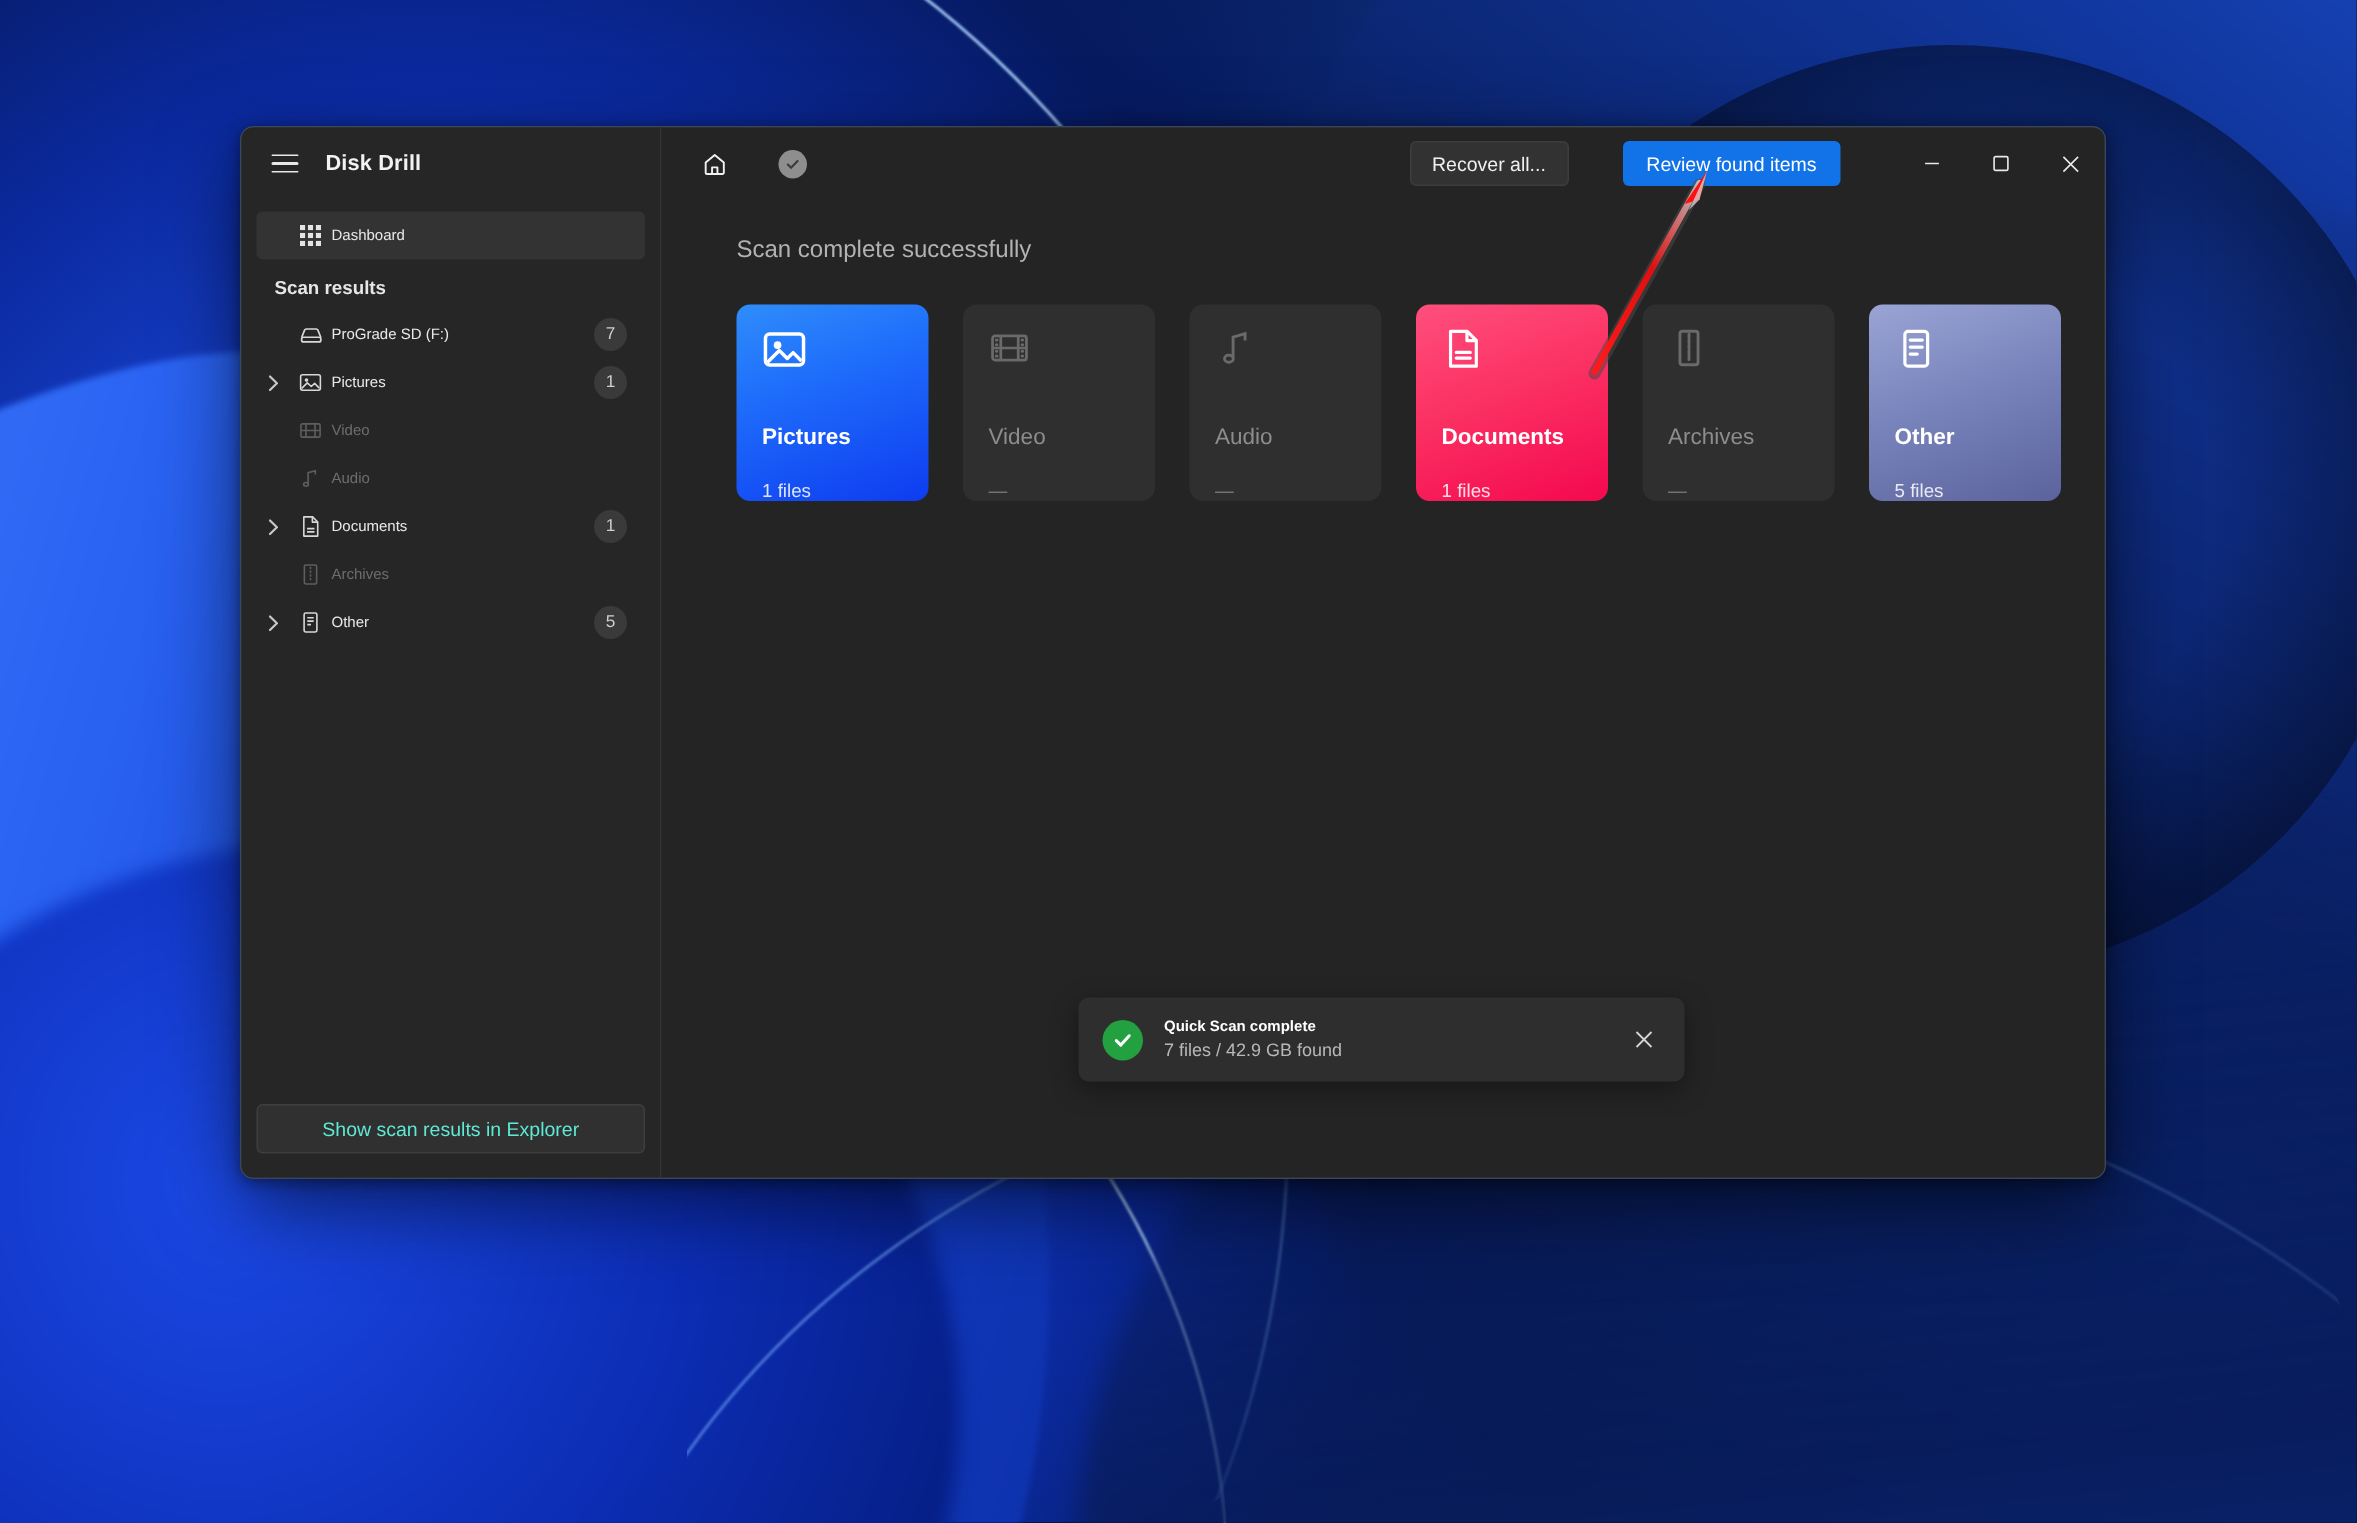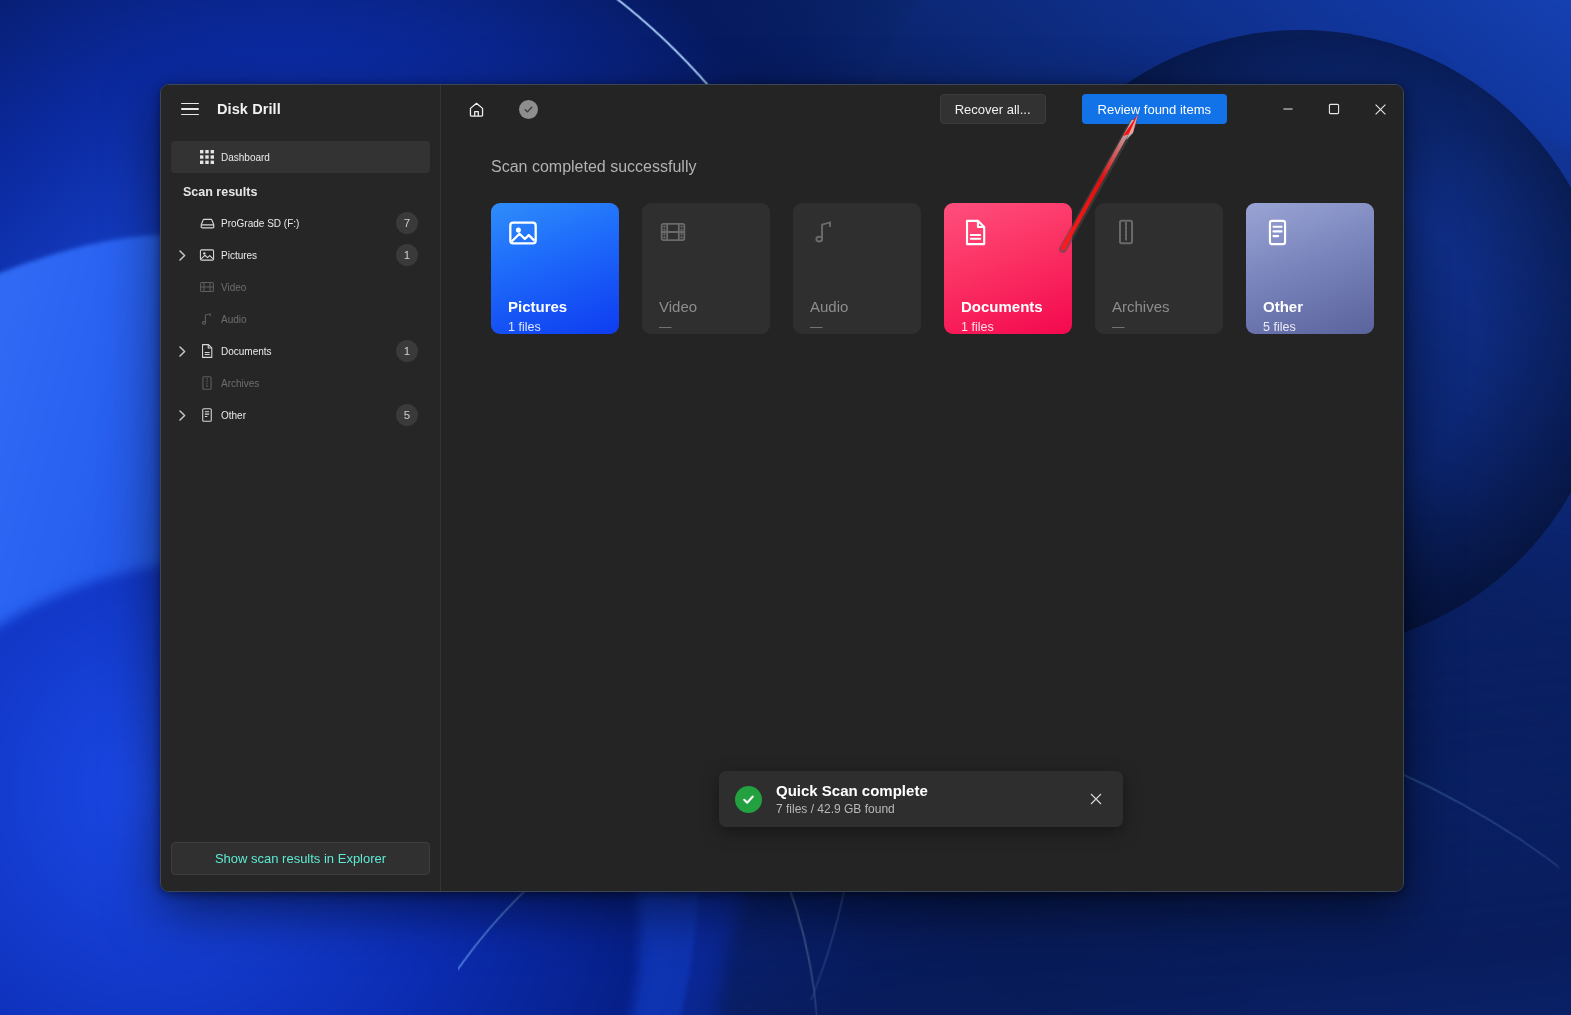--- a/index.html
+++ b/index.html
@@ -88,21 +88,21 @@
   }
   .glow-dark {
     right: -40px; top: 30px; width: 620px; height: 620px; border-radius: 50%;
     background: radial-gradient(circle, rgba(7,24,76,0.0) 40%, rgba(3,11,36,0.65) 75%, rgba(2,8,26,0.9) 100%);
   }
 
   
   #app-window {
     position: absolute;
     left: 160px; top: 84px;
-    width: 1244px; height: 808px;
+    width: 1244px; height: 702px;
     background: #242424;
     border: 1px solid #3c4654;
     border-radius: 9px;
     overflow: hidden;
     box-shadow: 0 18px 54px rgba(0,0,0,0.55), 0 2px 10px rgba(0,0,0,0.45);
     display: flex;
   }
 
   
   #sidebar {
@@ -238,21 +238,21 @@
     border-radius: 9px;
     background: #2f2f2f;
     padding: 15px 0 0 17px;
     display: flex; flex-direction: column;
     cursor: pointer;
     position: relative;
   }
   .tile .t-icon { height: 42px; color: #6a6a6a; }
   .tile .t-spacer { flex: 1; }
   .tile .t-name { font-size: 15px; color: #8d8d8d; }
-  .tile .t-count { font-size: 12.5px; color: #7d7d7d; margin-top: 5px; }
+  .tile .t-count { font-size: 12.5px; color: #7d7d7d; margin-top: 20px; }
   .tile.active .t-icon { color: #ffffff; }
   .tile.active .t-name { font-size: 15px; font-weight: bold; color: #ffffff; }
   .tile.active .t-count { color: rgba(255,255,255,0.85); }
   .tile.blue    { background: linear-gradient(160deg, #2f8dfa 0%, #1f6dfb 38%, #0e3cf0 100%); }
   .tile.pink    { background: linear-gradient(160deg, #ff4f7d 0%, #fb3163 45%, #f4084f 100%); }
   .tile.violet  { background: linear-gradient(160deg, #9aa4d4 0%, #7a85bd 45%, #5b639c 100%); }
 
   
   .toast {
     position: absolute;
@@ -264,21 +264,21 @@
     padding: 0 14px 0 16px;
     box-shadow: 0 5px 18px rgba(0,0,0,0.38);
   }
   .toast-ico {
     width: 27px; height: 27px; border-radius: 50%;
     background: #23a03f;
     display: flex; align-items: center; justify-content: center;
     flex: 0 0 27px;
   }
   .toast-txt { margin-left: 14px; flex: 1; }
-  .toast-title { font-size: 15px; font-weight: bold; color: #ffffff; }
+  .toast-title { font-size: 10px; font-weight: bold; color: #ffffff; }
   .toast-sub { font-size: 12px; color: #b8b8b8; margin-top: 3px; }
   .toast-x { width: 26px; height: 26px; display: flex; align-items: center; justify-content: center; color: #d6d6d6; cursor: pointer; }
 
   
   #annotation { position: absolute; inset: 0; pointer-events: none; }
 </style>
 </head>
 <body>
 
 <div id="desktop">
@@ -470,21 +470,21 @@
         </div>
         <div class="win-btn close">
           <svg width="13" height="13" viewBox="0 0 13 13" stroke="#e8e8e8" stroke-width="1.1">
               <path d="M1.6 1.6 L11.4 11.4 M11.4 1.6 L1.6 11.4"></path>
             </svg>
         </div>
       </div>
     </div>
 
     <div class="main-body">
-      <div class="page-sub">Scan completed successfully</div>
+      <div class="page-sub">Scan complete successfully</div>
 
       <div class="tiles">
 
         <div class="tile blue active">
           <div class="t-icon">
             <svg width="30" height="30" viewBox="0 0 26 26" fill="none" stroke="currentColor" stroke-width="2">
               <rect x="2" y="4" width="22" height="18" rx="2.4"></rect>
               <circle cx="9" cy="10.5" r="2.2" fill="currentColor" stroke="none"></circle>
               <path d="M3.2 20.4 L10 13.6 L14.6 18.2 L18 14.8 L22.8 19.6" stroke-linejoin="round"></path>
             </svg>

